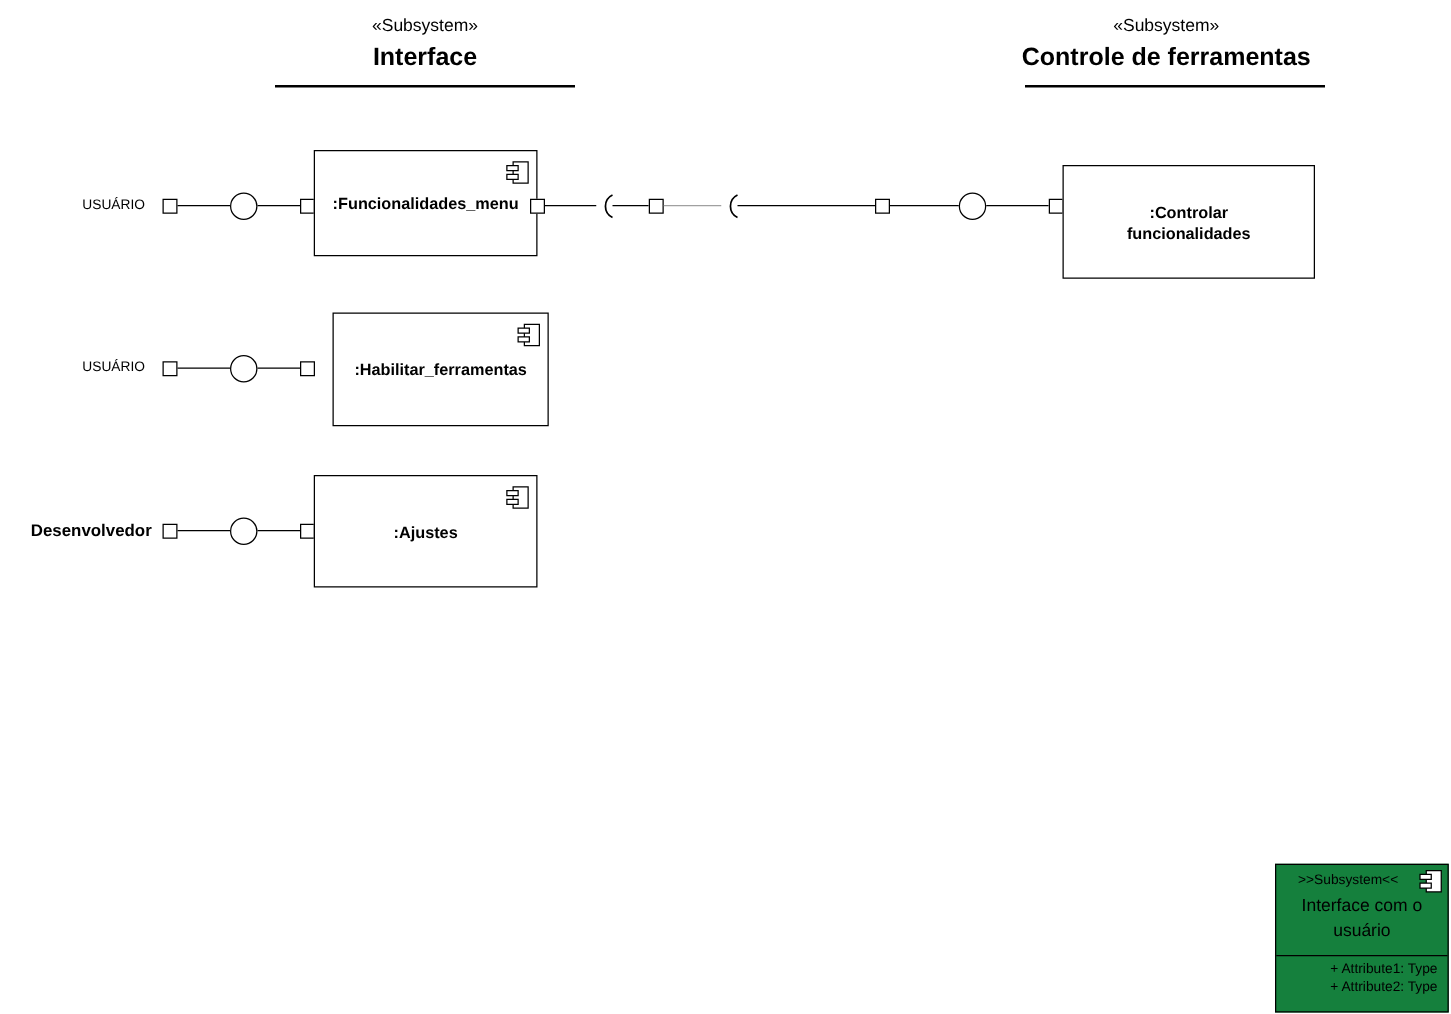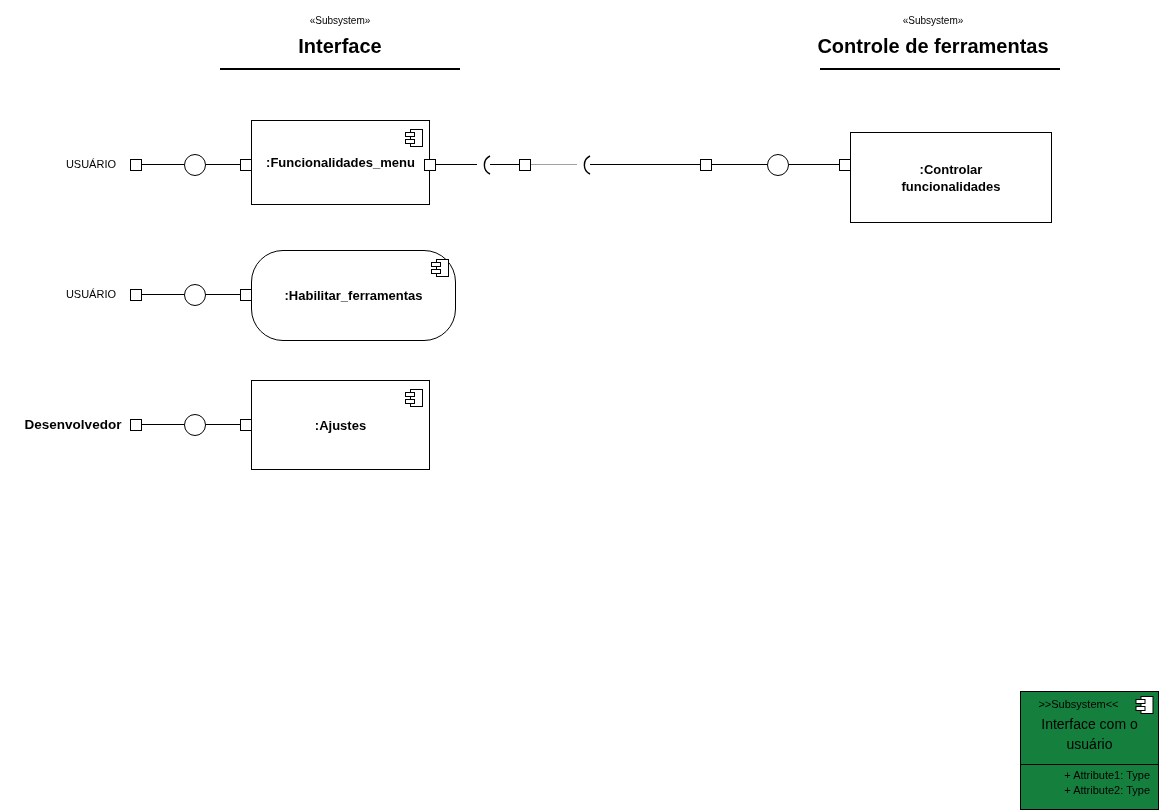--- a/index.html
+++ b/index.html
@@ -10,21 +10,21 @@
   .hline{position:absolute;height:1px;background:#000;}
   .hline.muted{background:#a0a0a0;}
   .port{position:absolute;width:12px;height:12px;background:#fff;border:1px solid #000;box-sizing:border-box;}
   .ball{position:absolute;width:22px;height:22px;background:#fff;border:1.5px solid #000;border-radius:50%;box-sizing:border-box;}
   .socket{position:absolute;width:18px;height:24px;}
   .comp-box{position:absolute;border:1px solid #000;background:#fff;box-sizing:border-box;
     display:flex;align-items:center;justify-content:center;}
   .comp-label{font-weight:bold;font-size:13px;line-height:17px;text-align:center;}
   .comp-icon{position:absolute;top:7px;right:5px;width:20px;height:20px;}
   .subsys-header{position:absolute;text-align:center;}
-  .subsys-header .stereo{font-size:10px;line-height:17px;}
+  .subsys-header .stereo{font-size:14px;line-height:17px;}
   .subsys-header .hname{font-size:20px;font-weight:bold;line-height:18px;margin-top:8px;}
   .underline{position:absolute;height:2px;background:#000;}
   .actor-label{position:absolute;font-size:11px;text-align:right;}
   .actor-label.dev{font-size:13.5px;font-weight:bold;text-align:center;margin-left:15px;}
   .class-box{position:absolute;left:1020px;top:691px;width:139px;height:119px;
     border:1px solid #000;background:#15803d;box-sizing:border-box;}
   .cb-top{position:relative;height:72px;}
   .cb-stereo{font-size:11px;text-align:center;padding-top:6px;padding-right:22px;}
   .cb-icon{position:absolute;top:3px;right:3px;width:21px;height:20px;}
   .cb-title{font-size:14px;line-height:20px;text-align:center;margin-top:4px;}
@@ -85,21 +85,21 @@
     <span class="comp-label" style="width:130px;">:Controlar funcionalidades</span>
   </div>
 
   <div class="actor-label" style="left:40px;top:288px;width:76px;">USUÁRIO</div>
   <div class="port" style="left:130px;top:289px;"></div>
   <div class="hline" style="left:142px;top:294px;width:42px;"></div>
   <div class="ball" style="left:184px;top:284px;"></div>
   <div class="hline" style="left:206px;top:294px;width:34px;"></div>
   <div class="port" style="left:240px;top:289px;"></div>
 
-  <div class="comp-box" style="left:251px;top:250px;width:205px;height:91px;border-radius:32px;">
+  <div class="comp-box" style="left:266px;top:250px;width:173px;height:91px;">
     <span class="comp-label">:Habilitar_ferramentas</span>
     <svg class="comp-icon" viewBox="0 0 20 20">
       <rect x="6.5" y="1.5" width="12" height="17" fill="#fff" stroke="#000"></rect>
       <rect x="1.5" y="4.5" width="9" height="4" fill="#fff" stroke="#000"></rect>
       <rect x="1.5" y="11.5" width="9" height="4" fill="#fff" stroke="#000"></rect>
     </svg>
   </div>
 
   <div class="actor-label dev" style="left:3px;top:417px;width:110px;">Desenvolvedor</div>
   <div class="port" style="left:130px;top:419px;"></div>

